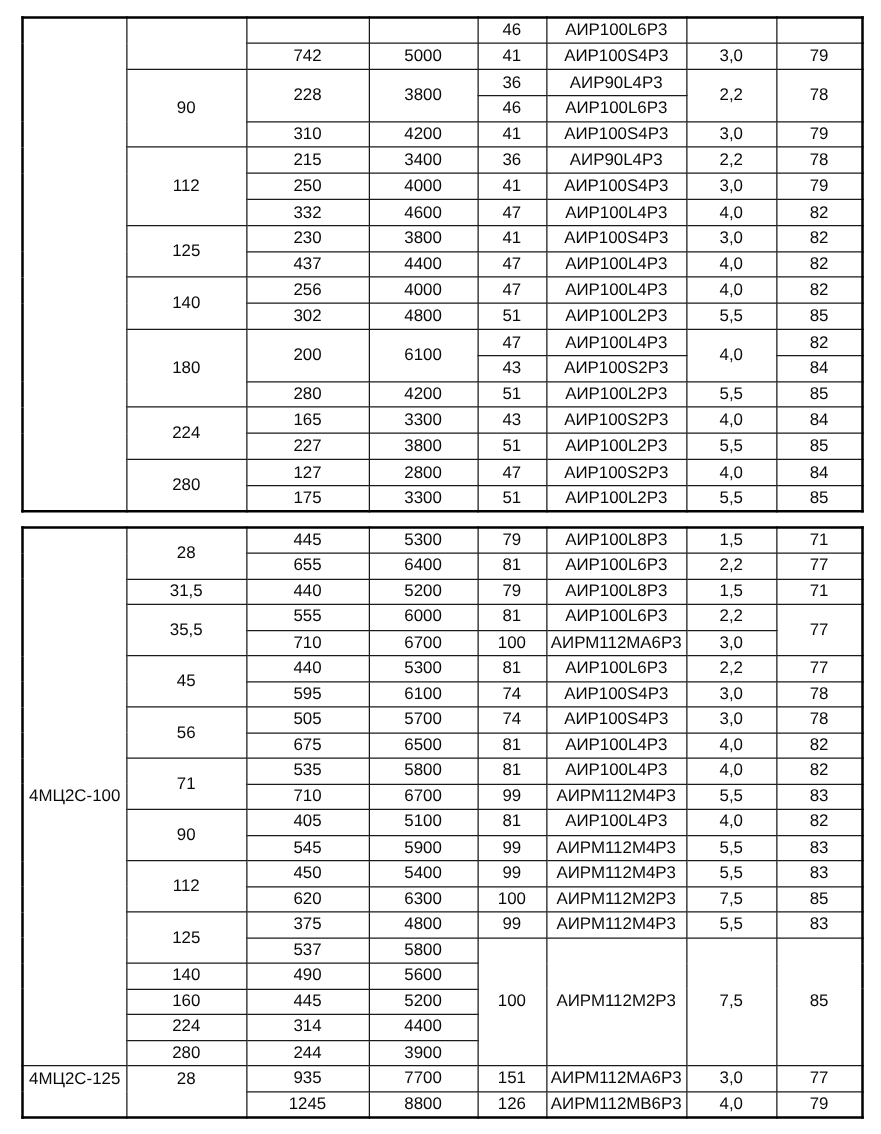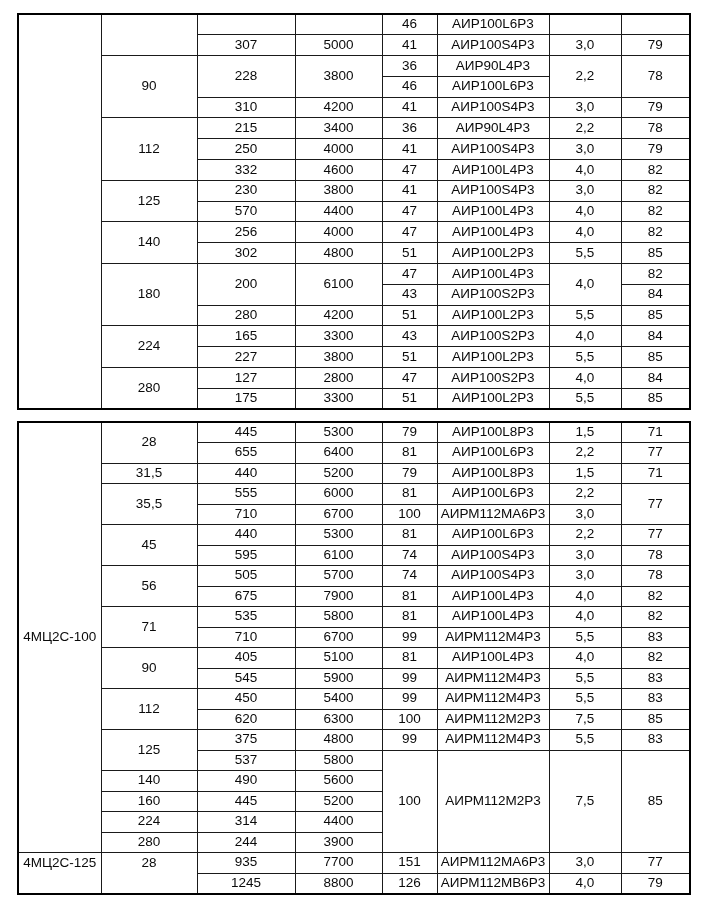--- a/index.html
+++ b/index.html
@@ -74,21 +74,21 @@
           <td rowspan="19"></td>
           <td rowspan="2"></td>
           <td></td>
           <td></td>
           <td>46</td>
           <td>АИР100L6Р3</td>
           <td></td>
           <td></td>
         </tr>
         <tr>
-          <td>307</td>
+          <td>742</td>
           <td>5000</td>
           <td>41</td>
           <td>АИР100S4Р3</td>
           <td>3,0</td>
           <td>79</td>
         </tr>
         <tr>
           <td rowspan="3">90</td>
           <td rowspan="2">228</td>
           <td rowspan="2">3800</td>
@@ -137,21 +137,21 @@
         <tr>
           <td rowspan="2">125</td>
           <td>230</td>
           <td>3800</td>
           <td>41</td>
           <td>АИР100S4Р3</td>
           <td>3,0</td>
           <td>82</td>
         </tr>
         <tr>
-          <td>570</td>
+          <td>437</td>
           <td>4400</td>
           <td>47</td>
           <td>АИР100L4Р3</td>
           <td>4,0</td>
           <td>82</td>
         </tr>
         <tr>
           <td rowspan="2">140</td>
           <td>256</td>
           <td>4000</td>
@@ -303,21 +303,21 @@
           <td rowspan="2">56</td>
           <td>505</td>
           <td>5700</td>
           <td>74</td>
           <td>АИР100S4Р3</td>
           <td>3,0</td>
           <td>78</td>
         </tr>
         <tr>
           <td>675</td>
-          <td>7900</td>
+          <td>6500</td>
           <td>81</td>
           <td>АИР100L4Р3</td>
           <td>4,0</td>
           <td>82</td>
         </tr>
         <tr>
           <td rowspan="2">71</td>
           <td>535</td>
           <td>5800</td>
           <td>81</td>

